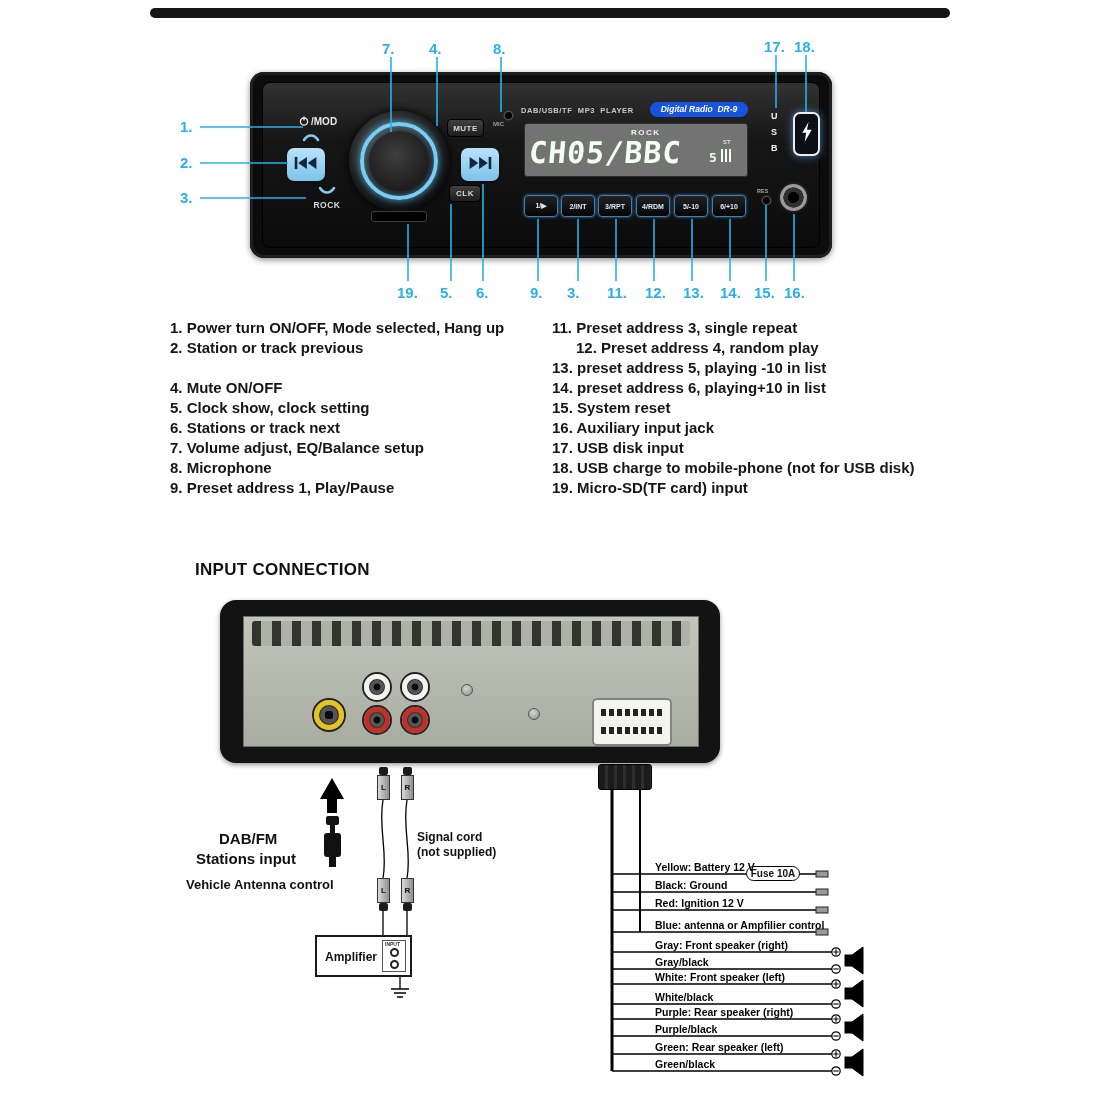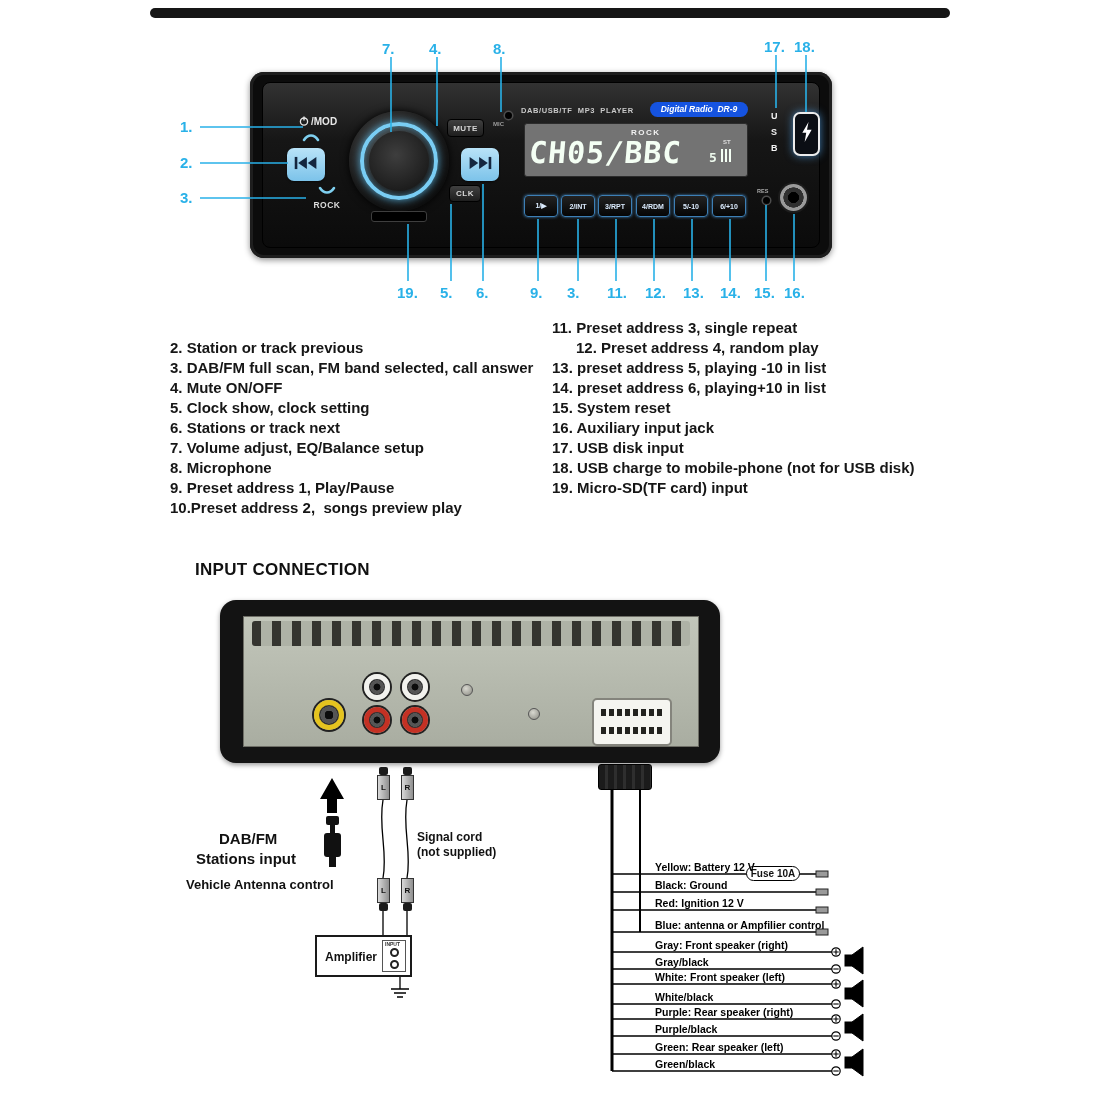--- a/index.html
+++ b/index.html
@@ -226,29 +226,28 @@
     <span class="callout" style="left:567px;top:284px">3.</span>
     <span class="callout" style="left:607px;top:284px">11.</span>
     <span class="callout" style="left:645px;top:284px">12.</span>
     <span class="callout" style="left:683px;top:284px">13.</span>
     <span class="callout" style="left:720px;top:284px">14.</span>
     <span class="callout" style="left:754px;top:284px">15.</span>
     <span class="callout" style="left:784px;top:284px">16.</span>
   </div>
 
   <div class="layer">
+    <div class="legend-line" style="left:170px;top:319px">1. Power turn ON/OFF, Mode selected, Hang up</div>
     <div class="legend-line" style="left:170px;top:339px">2. Station or track previous</div>
-    <div class="legend-line" style="left:170px;top:359px">3. DAB/FM full scan, FM band selected, call answer</div>
     <div class="legend-line" style="left:170px;top:379px">4. Mute ON/OFF</div>
     <div class="legend-line" style="left:170px;top:399px">5. Clock show, clock setting</div>
     <div class="legend-line" style="left:170px;top:419px">6. Stations or track next</div>
     <div class="legend-line" style="left:170px;top:439px">7. Volume adjust, EQ/Balance setup</div>
     <div class="legend-line" style="left:170px;top:459px">8. Microphone</div>
     <div class="legend-line" style="left:170px;top:479px">9. Preset address 1, Play/Pause</div>
-    <div class="legend-line" style="left:170px;top:499px">10.Preset address 2,  songs preview play</div>
     <div class="legend-line" style="left:552px;top:319px">11. Preset address 3, single repeat</div>
     <div class="legend-line" style="left:576px;top:339px">12. Preset address 4, random play</div>
     <div class="legend-line" style="left:552px;top:359px">13. preset address 5, playing -10 in list</div>
     <div class="legend-line" style="left:552px;top:379px">14. preset address 6, playing+10 in list</div>
     <div class="legend-line" style="left:552px;top:399px">15. System reset</div>
     <div class="legend-line" style="left:552px;top:419px">16. Auxiliary input jack</div>
     <div class="legend-line" style="left:552px;top:439px">17. USB disk input</div>
     <div class="legend-line" style="left:552px;top:459px">18. USB charge to mobile-phone (not for USB disk)</div>
     <div class="legend-line" style="left:552px;top:479px">19. Micro-SD(TF card) input</div>
   </div>

